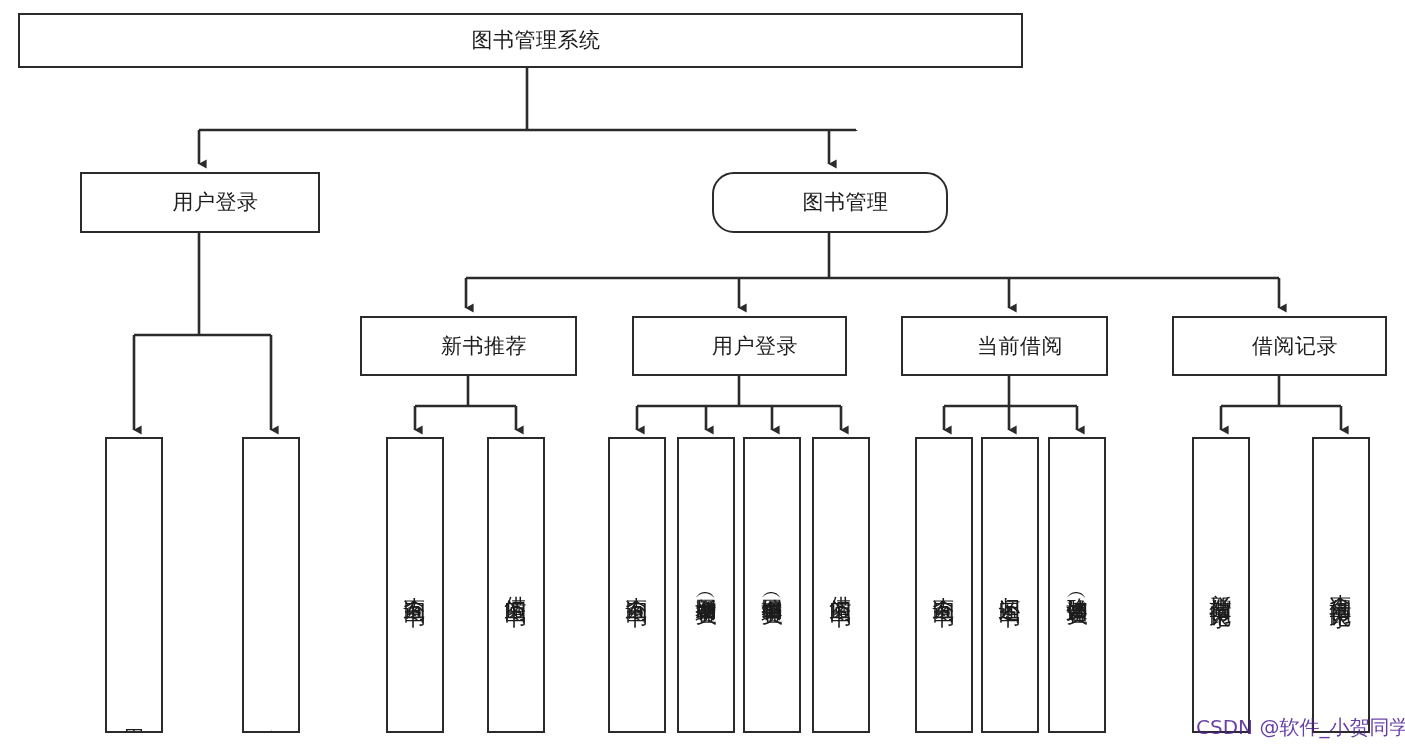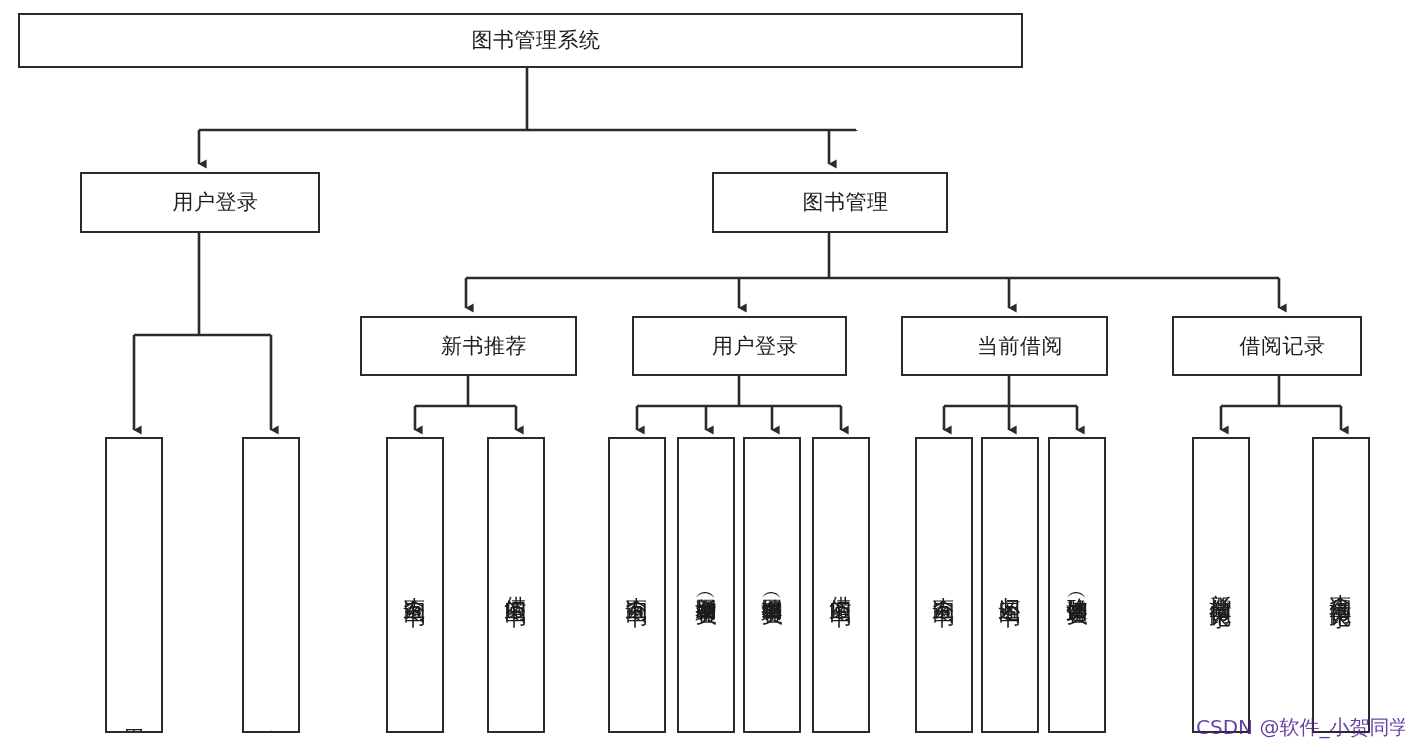--- a/index.html
+++ b/index.html
@@ -129,34 +129,34 @@
     </g>
   </svg>
 
   <div class="node" style="left:18px;top:13px;width:1005px;height:55px;">
     <span class="label">图书管理系统</span>
   </div>
 
   <div class="node" style="left:80px;top:172px;width:240px;height:61px;">
     <span class="label">用户登录</span>
   </div>
-  <div class="node" style="left:712px;top:172px;width:236px;height:61px;">
+  <div class="node" style="left:712px;top:172px;width:236px;height:61px;border-radius:22px;">
     <span class="label">图书管理</span>
   </div>
 
   <div class="node" style="left:360px;top:316px;width:217px;height:60px;">
     <span class="label">新书推荐</span>
   </div>
   <div class="node" style="left:632px;top:316px;width:215px;height:60px;">
     <span class="label">用户登录</span>
   </div>
   <div class="node" style="left:901px;top:316px;width:207px;height:60px;">
     <span class="label">当前借阅</span>
   </div>
-  <div class="node" style="left:1172px;top:316px;width:190px;height:60px;">
+  <div class="node" style="left:1172px;top:316px;width:215px;height:60px;">
     <span class="label">借阅记录</span>
   </div>
 
   <div class="leaf vend" style="left:105px;top:437px;width:58px;height:296px;">
     <span class="vlabel">用户登录</span>
   </div>
   <div class="leaf vend" style="left:242px;top:437px;width:58px;height:296px;">
     <span class="vlabel">注销登录</span>
   </div>
 

